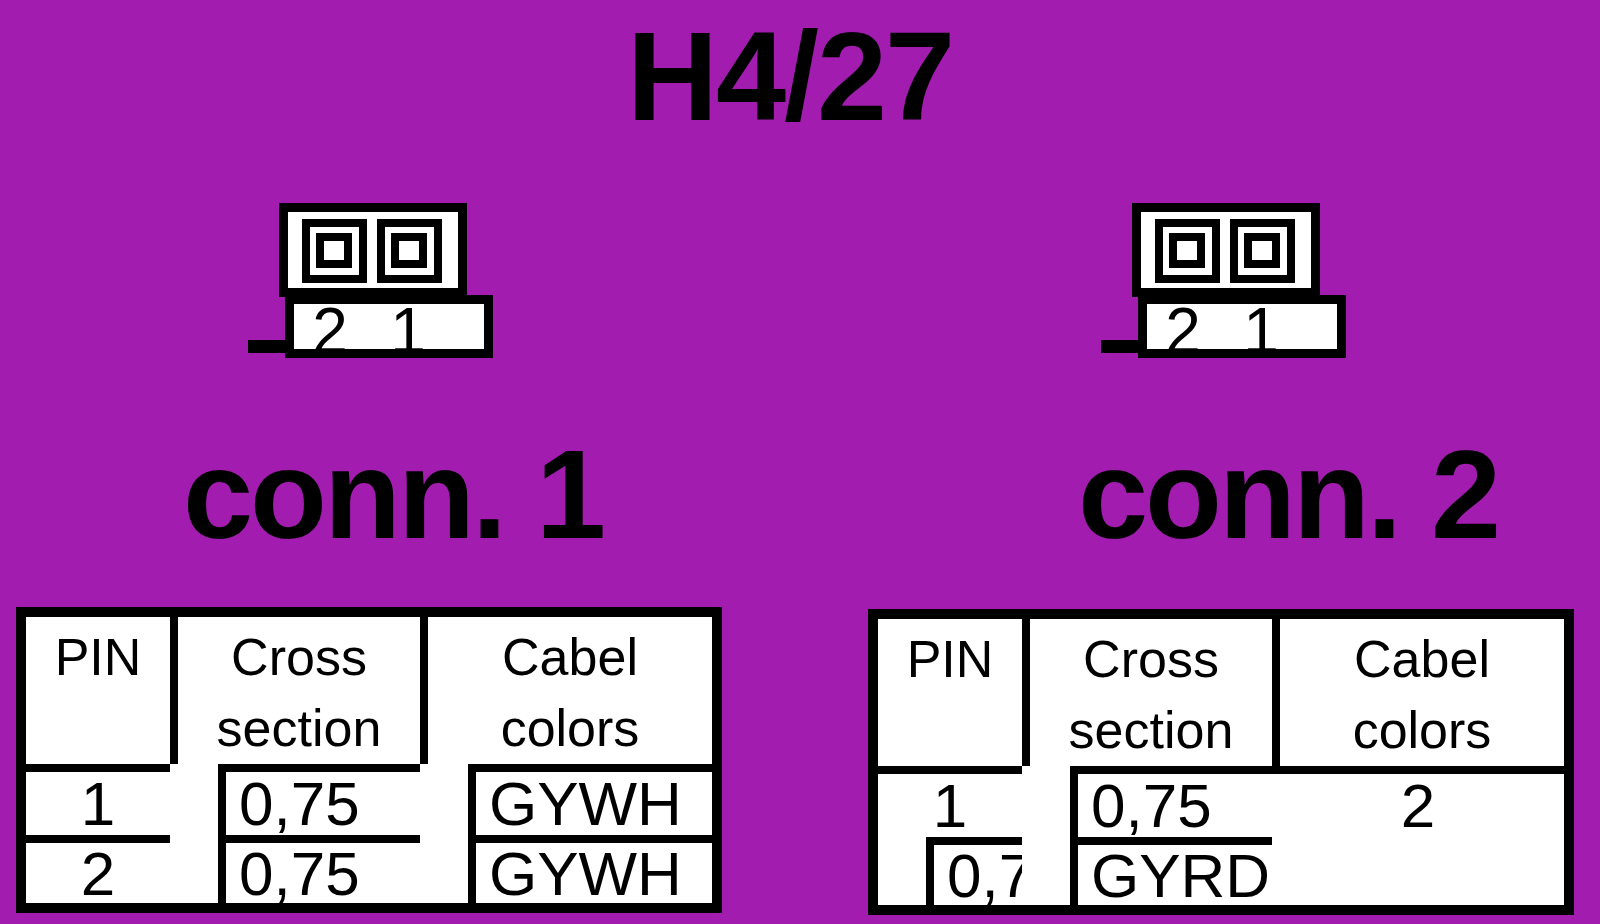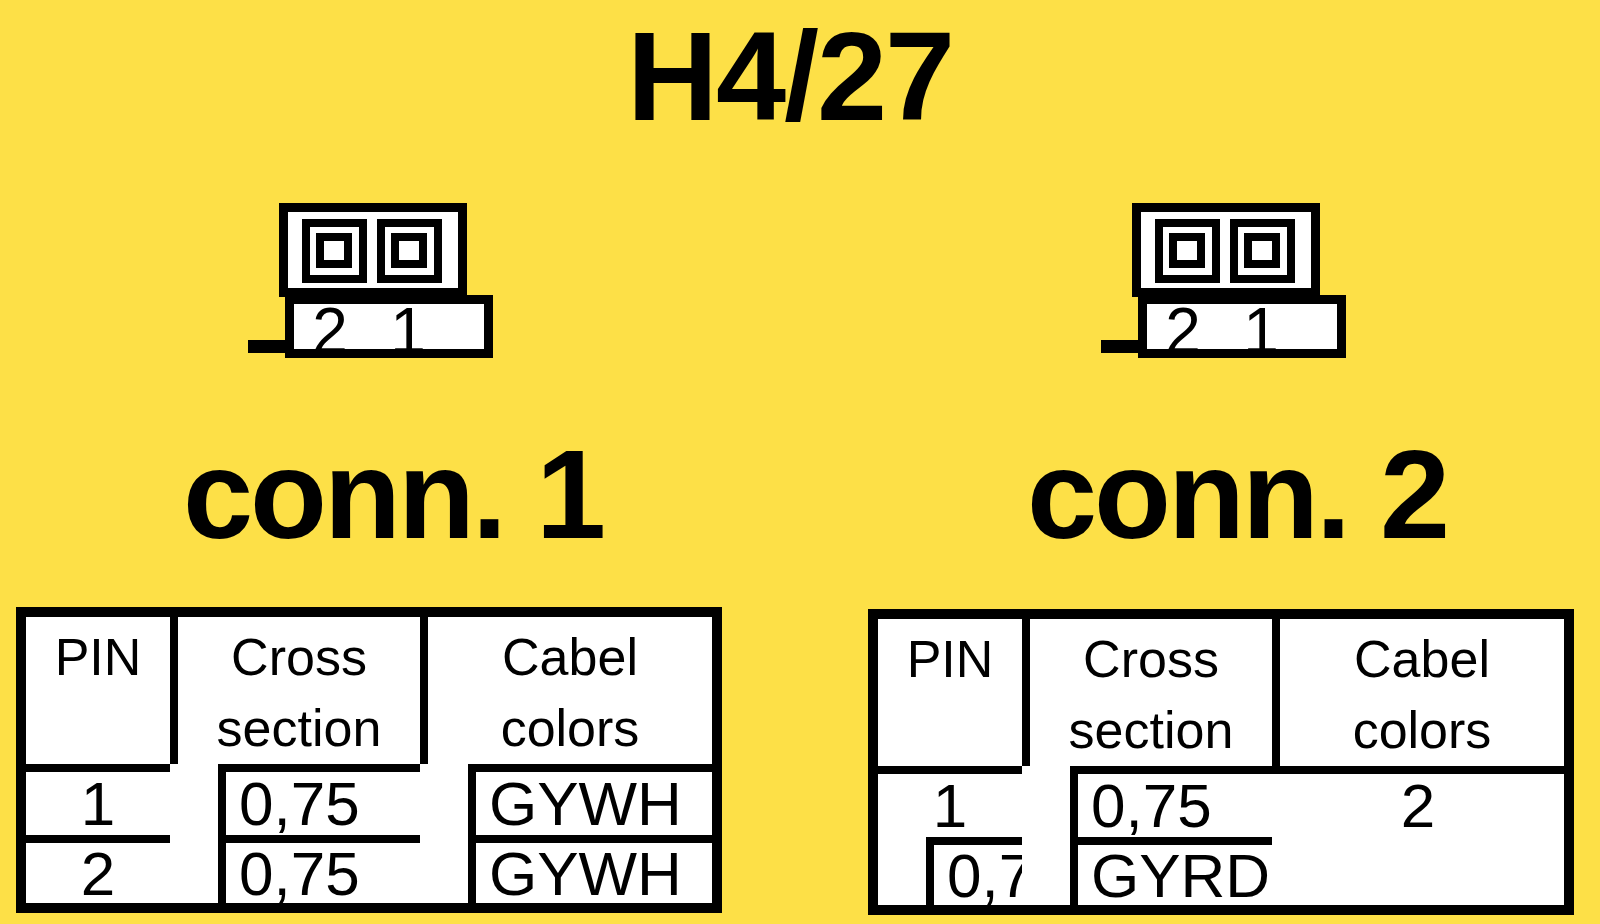--- a/index.html
+++ b/index.html
@@ -5,21 +5,21 @@
   html, body {
     margin: 0;
     padding: 0;
     background: #ffffff;
     font-family: "Liberation Sans", sans-serif;
   }
   #canvas {
     position: relative;
     width: 1600px;
     height: 924px;
-    background: #fde047;
+    background: #a21caf;
     color: #000000;
     overflow: hidden;
   }
 
   
   .diagram-title {
     position: absolute;
     top: 14px;
     left: 790px;
     transform: translateX(-50%);
@@ -49,21 +49,21 @@
     position: absolute;
     top: 432px;
     transform: translateX(-50%);
     font-size: 126px;
     font-weight: bold;
     letter-spacing: -3px;
     line-height: 126px;
     white-space: nowrap;
   }
   #conn1-heading { left: 393px; text-align: right; }
-  #conn2-heading { left: 1237px; }
+  #conn2-heading { left: 1288px; }
 
   
   .pin-table {
     position: absolute;
     box-sizing: border-box;
     width: 706px;
     height: 306px;
     border: 10px solid #000000;
     display: grid;
     grid-template-columns: 144px 250px 1fr;

